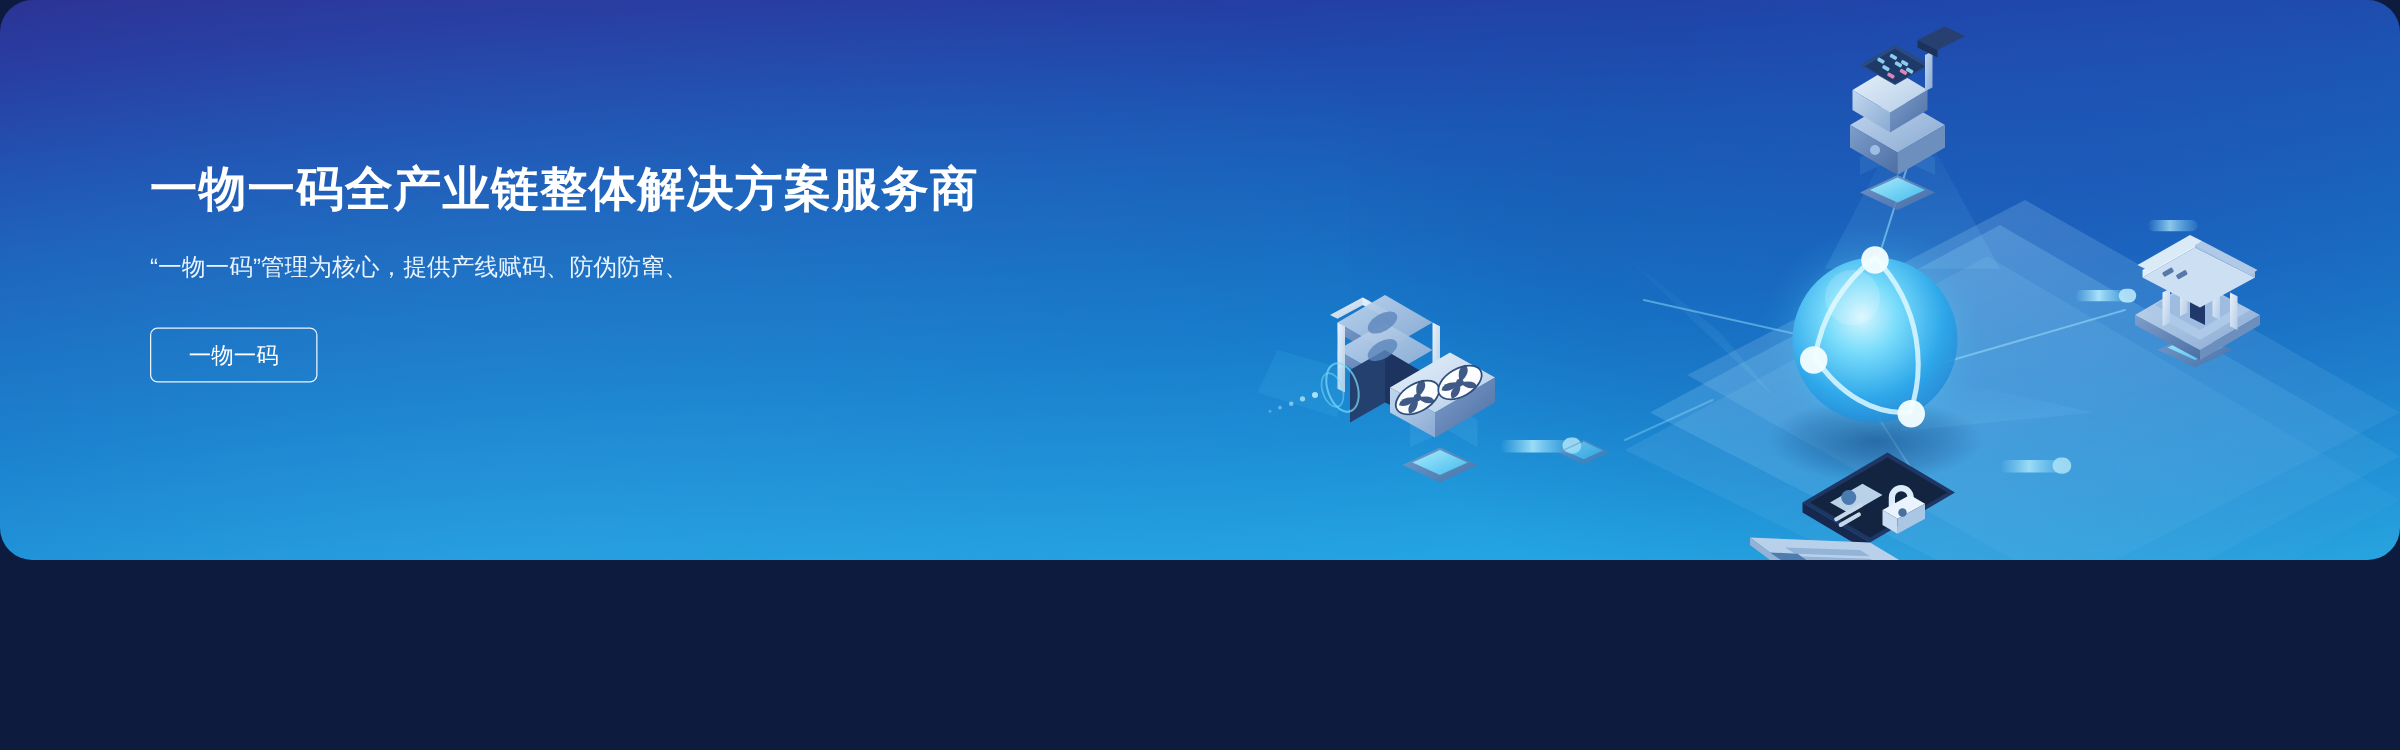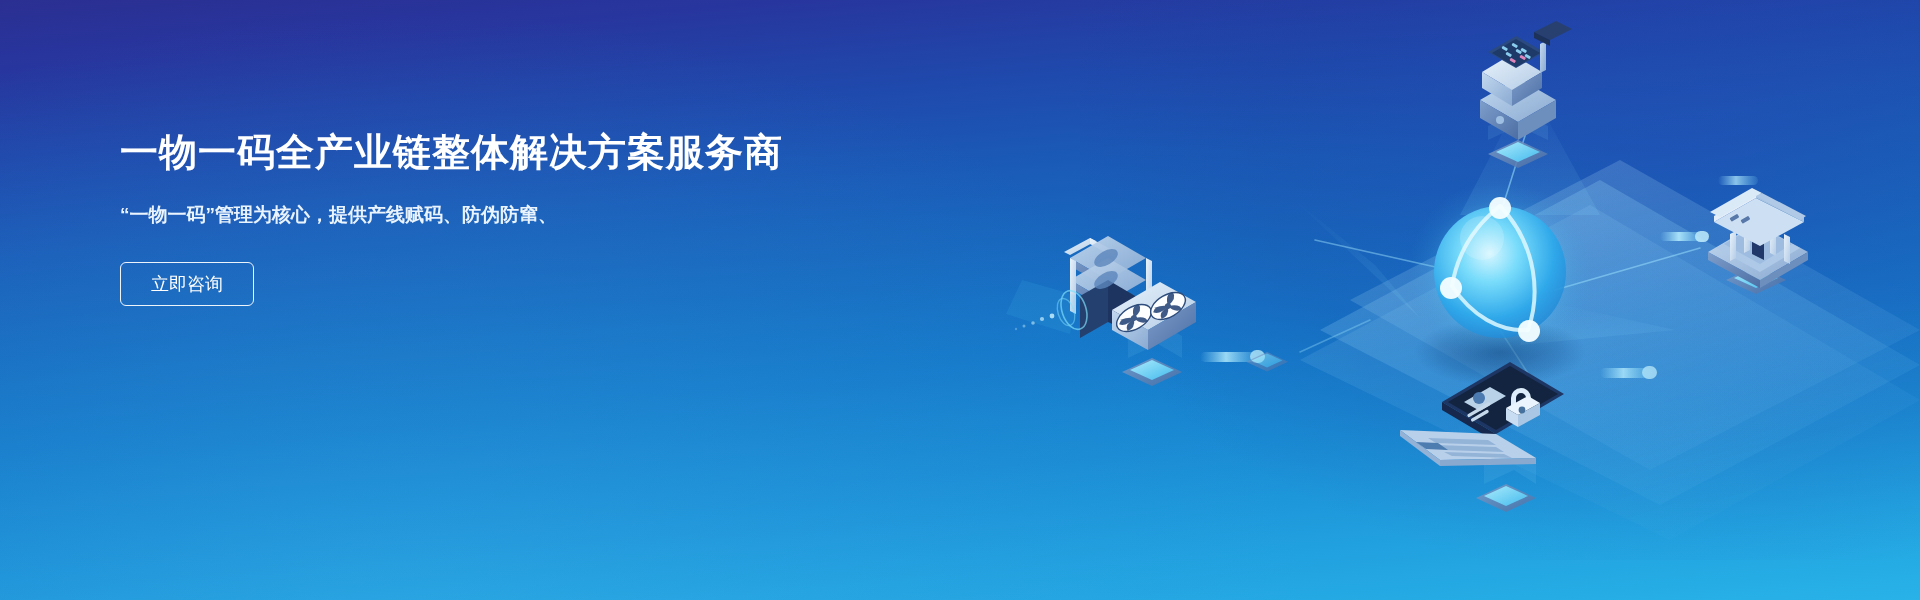--- a/index.html
+++ b/index.html
@@ -6,33 +6,34 @@
   html, body {
     margin: 0;
     padding: 0;
     background: #0d1b3e;
   }
   * { box-sizing: border-box; }
 
   .banner {
     position: relative;
     width: 1920px;
-    height: 600px;
+    height: 448px;
     overflow: hidden;
     font-family: "Liberation Sans", "DejaVu Sans", sans-serif;
     background: linear-gradient(175deg,
         #2b2f92 0%,
         #27369e 9%,
         #1f4aad 22%,
         #1a5cb8 34%,
         #1769bf 45%,
         #1578c9 58%,
         #1a8bd4 72%,
         #21a0df 86%,
         #28b2e8 100%);
+    border-radius: 26px;
   }
 
   
   .bg-wash {
     position: absolute;
     left: -200px; bottom: -320px;
     width: 1500px; height: 900px;
     background: radial-gradient(ellipse at 40% 70%,
         rgba(70,190,240,0.28) 0%,
         rgba(60,170,230,0.12) 45%,
@@ -65,21 +66,21 @@
     font-weight: bold;
     color: #ffffff;
     letter-spacing: 1px;
     white-space: nowrap;
   }
   .subcopy {
     margin: 22px 0 0 0;
     font-size: 19px;
     line-height: 34px;
     color: #eaf4ff;
-    font-weight: bold;
+    font-weight: normal;
     max-width: 545px;
   }
   .subcopy-line { display: block; white-space: nowrap; }
 
   .cta {
     display: inline-block;
     margin-top: 30px;
     padding: 0 30px;
     height: 44px;
     line-height: 42px;
@@ -413,16 +414,16 @@
     </svg>
   </div>
 
   <div class="copy">
     <h1 class="headline">一物一码全产业链整体解决方案服务商</h1>
 
     <p class="subcopy">
       <span class="subcopy-line">“一物一码”管理为核心，提供产线赋码、防伪防窜、</span>
     </p>
 
-    <button class="cta">立即咨询</button>
+    <button class="cta">一物一码</button>
   </div>
 
 </div>
 
 </body></html>

